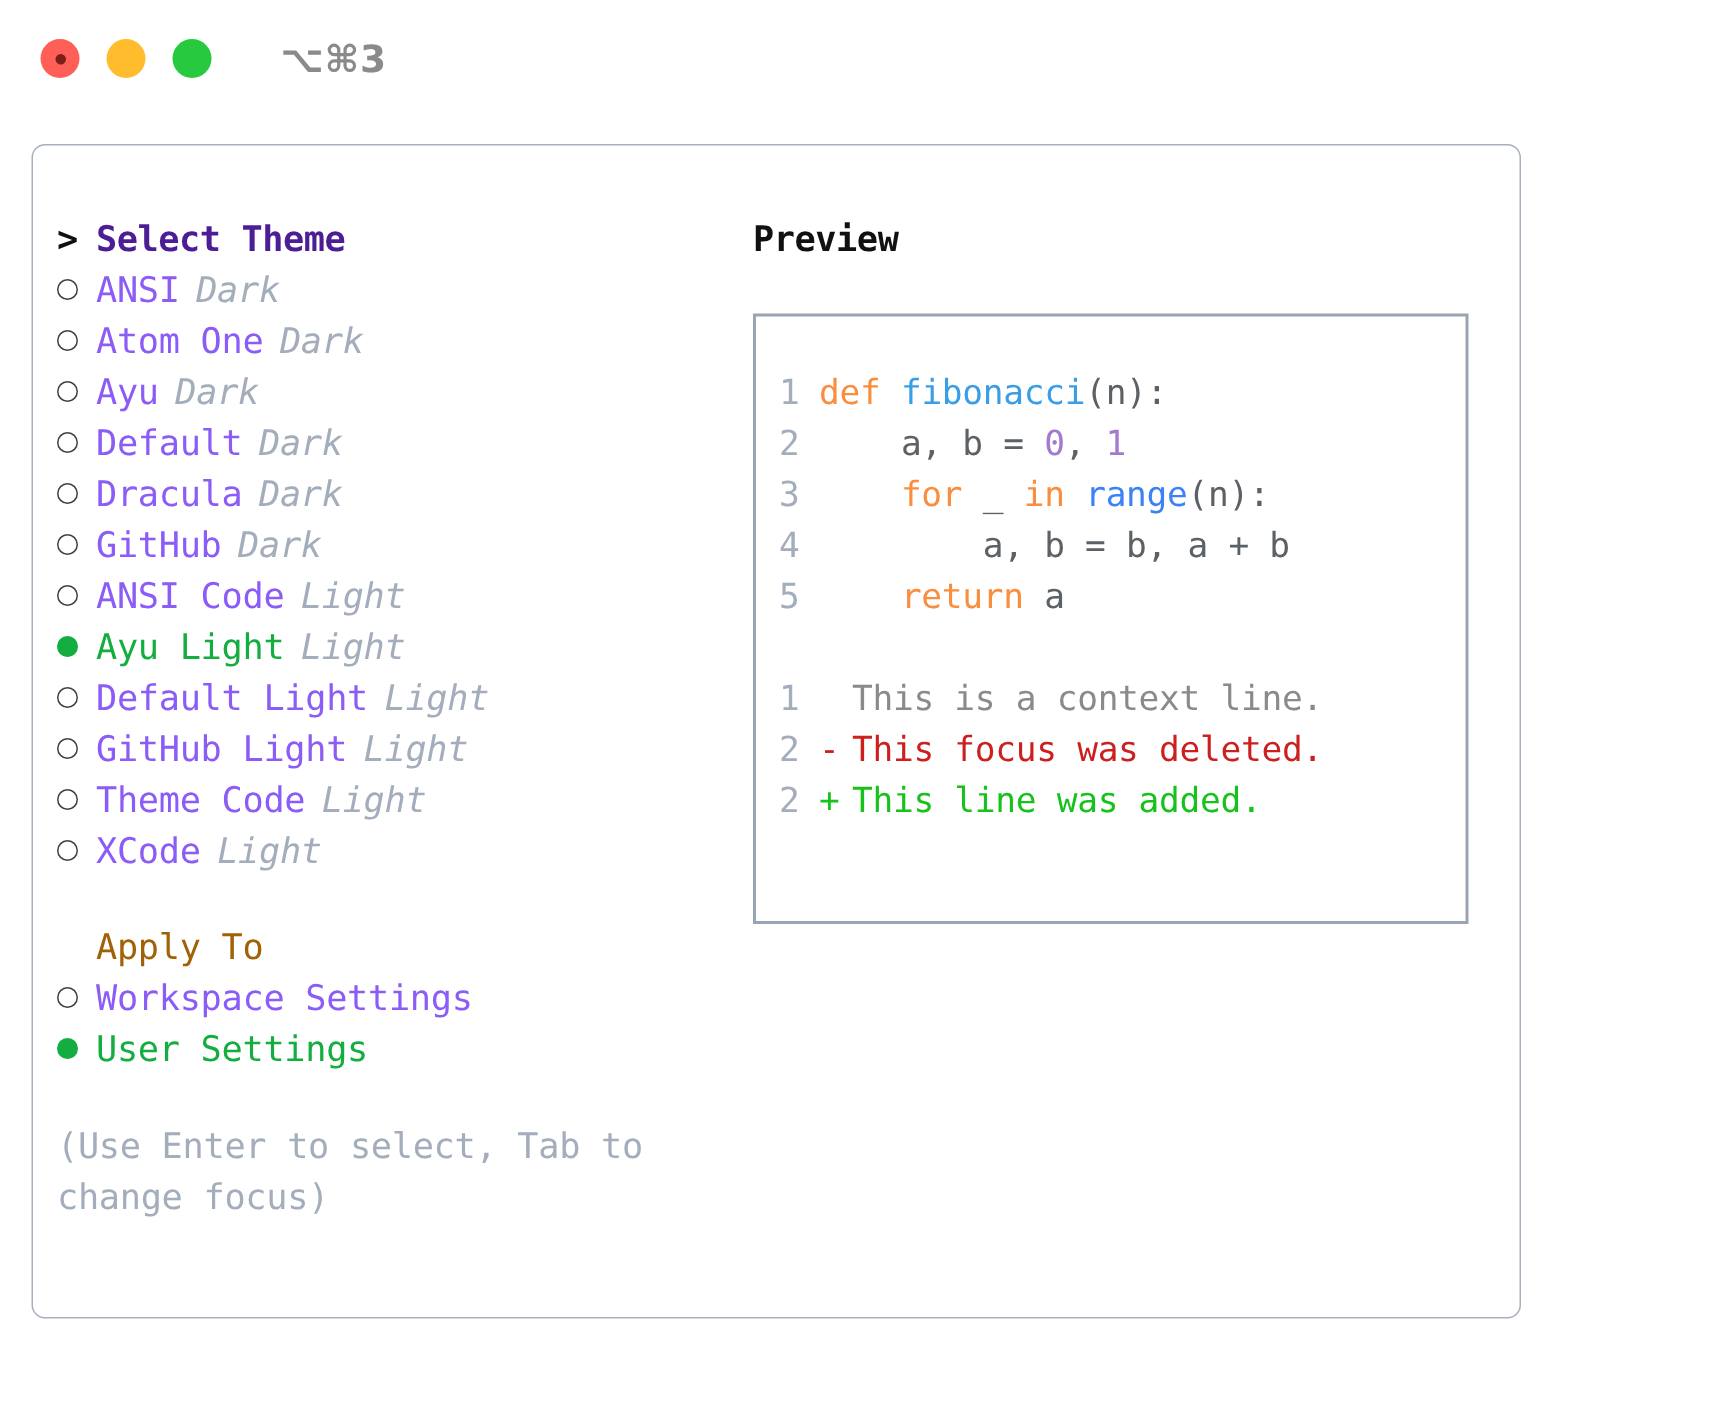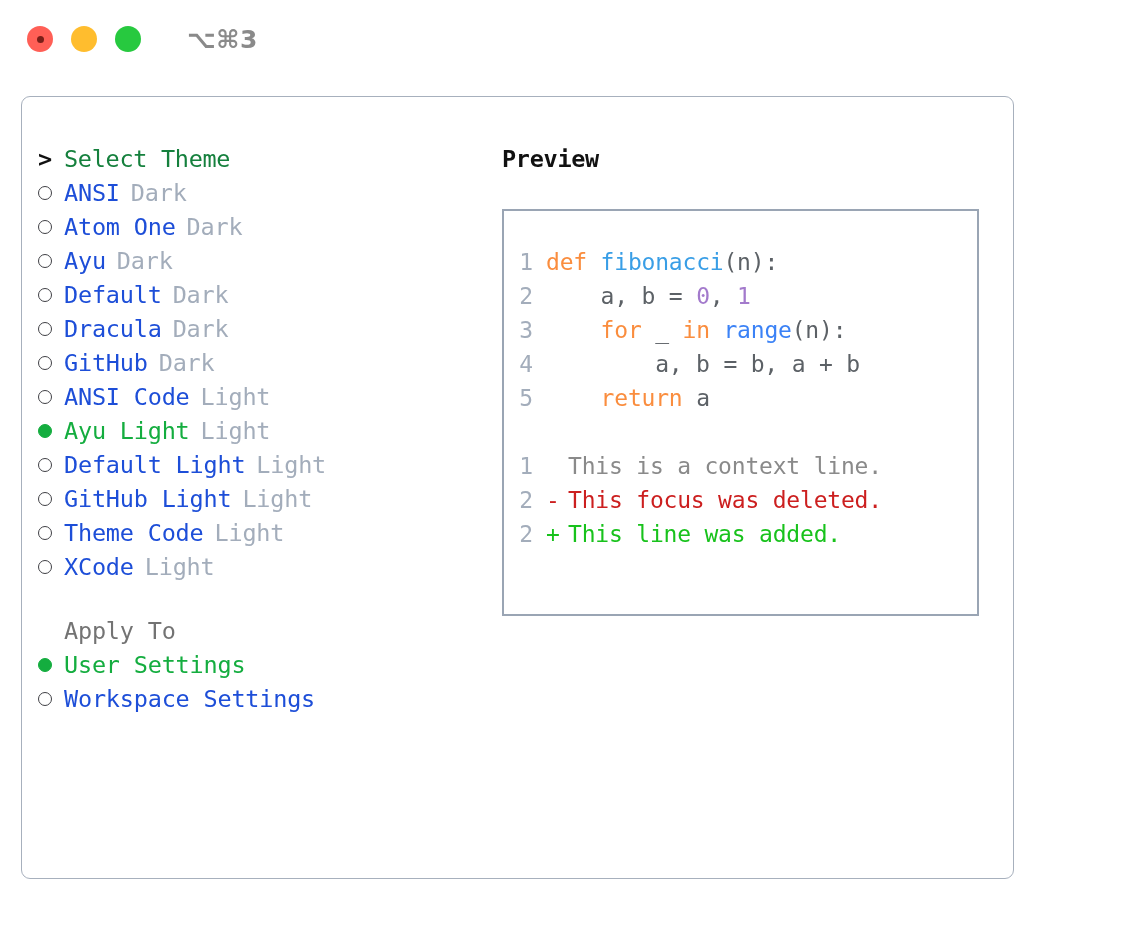--- a/index.html
+++ b/index.html
@@ -101,25 +101,25 @@
     display: inline-block;
     width: 14px; height: 14px;
     border-radius: 50%;
     vertical-align: middle;
     position: relative;
     top: -2px;
   }
   .dot-open   { border: 1.8px solid #3f4045; background: transparent; }
   .dot-filled { background: #14ad3f; border: 1.8px solid #14ad3f; }
 
-  .title-row .label { font-weight: 400; color: #15803d; letter-spacing: -0.3px; }
-  .name   { color: #1d4ed8; }
+  .title-row .label { font-weight: 700; color: #4c1d95; letter-spacing: -0.3px; }
+  .name   { color: #8b5cf6; }
   .name.sel { color: #14ad3f; }
-  .tag    { color: #a3adbb; margin-left: 11px; }
-  .section-head .label { color: #737373; }
+  .tag    { color: #a3adbb; margin-left: 11px; font-style: italic; }
+  .section-head .label { color: #a16207; }
   .spacer-md { height: 30px; }
 
   .hint {
     margin-top: 28px;
     color: #a3adbb;
     font-size: 23.5px;
     line-height: 34px;
     width: 400px;
     letter-spacing: -0.2px;
   }
@@ -263,29 +263,30 @@
 
       <div class="spacer-md"></div>
 
       <div class="row section-head">
         <span class="marker empty">o</span>
         <span class="label">Apply To</span>
       </div>
 
       <div id="apply-list">
           <div class="row">
+            <span class="marker"><span class="dot-open"></span></span>
+            <span class="name">Workspace Settings</span>
+          </div>
+          <div class="row">
             <span class="marker"><span class="dot-filled"></span></span>
             <span class="name sel">User Settings</span>
           </div>
-          <div class="row">
-            <span class="marker"><span class="dot-open"></span></span>
-            <span class="name">Workspace Settings</span>
-          </div>
         </div>
 
+      <div class="hint">(Use Enter to select, Tab to change focus)</div>
     </div>
 
     <div class="right-col">
       <div class="preview-title">Preview</div>
 
       <div class="preview-box">
         <div id="code-block">
             <div class="code-line"><span class="lineno">1</span><span class="code-body"><span class="kw">def</span><span class="plain"> </span><span class="fn">fibonacci</span><span class="plain">(n):</span></span></div>
             <div class="code-line"><span class="lineno">2</span><span class="code-body"><span class="plain">    a, b = </span><span class="num">0</span><span class="plain">, </span><span class="num">1</span></span></div>
             <div class="code-line"><span class="lineno">3</span><span class="code-body"><span class="plain">    </span><span class="kw">for</span><span class="plain"> _ </span><span class="kw">in</span><span class="plain"> </span><span class="call">range</span><span class="plain">(n):</span></span></div>

